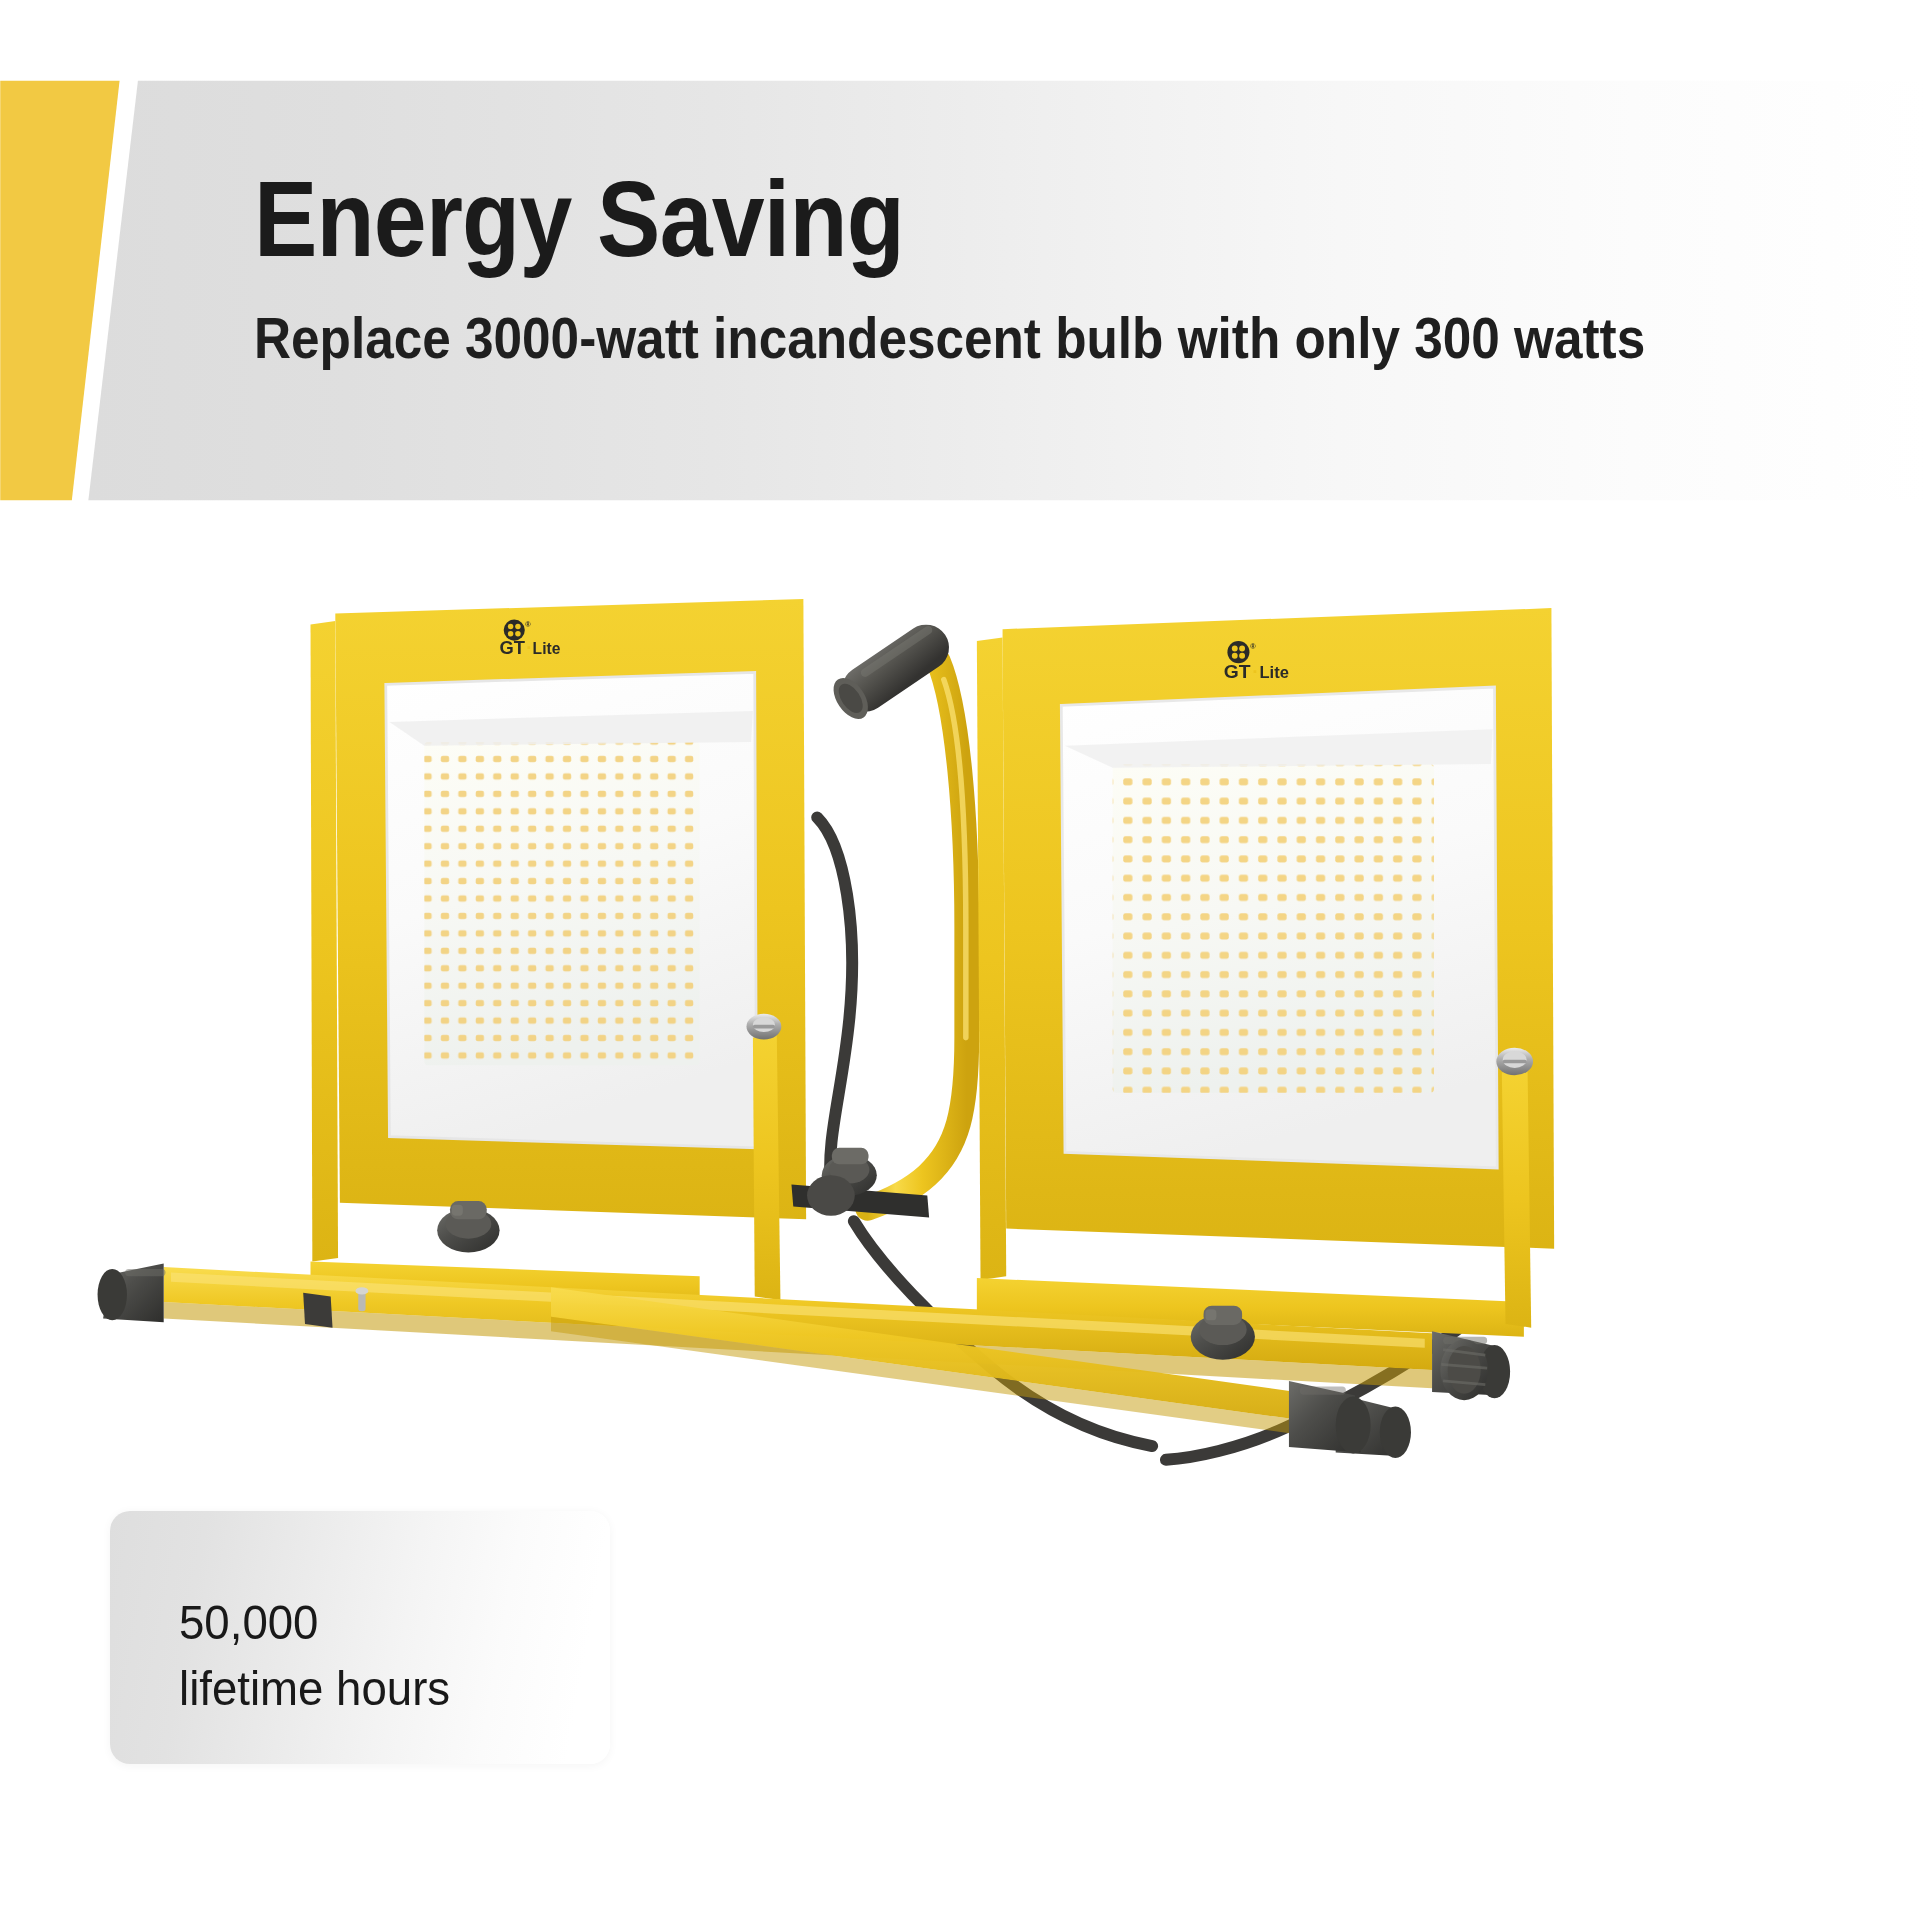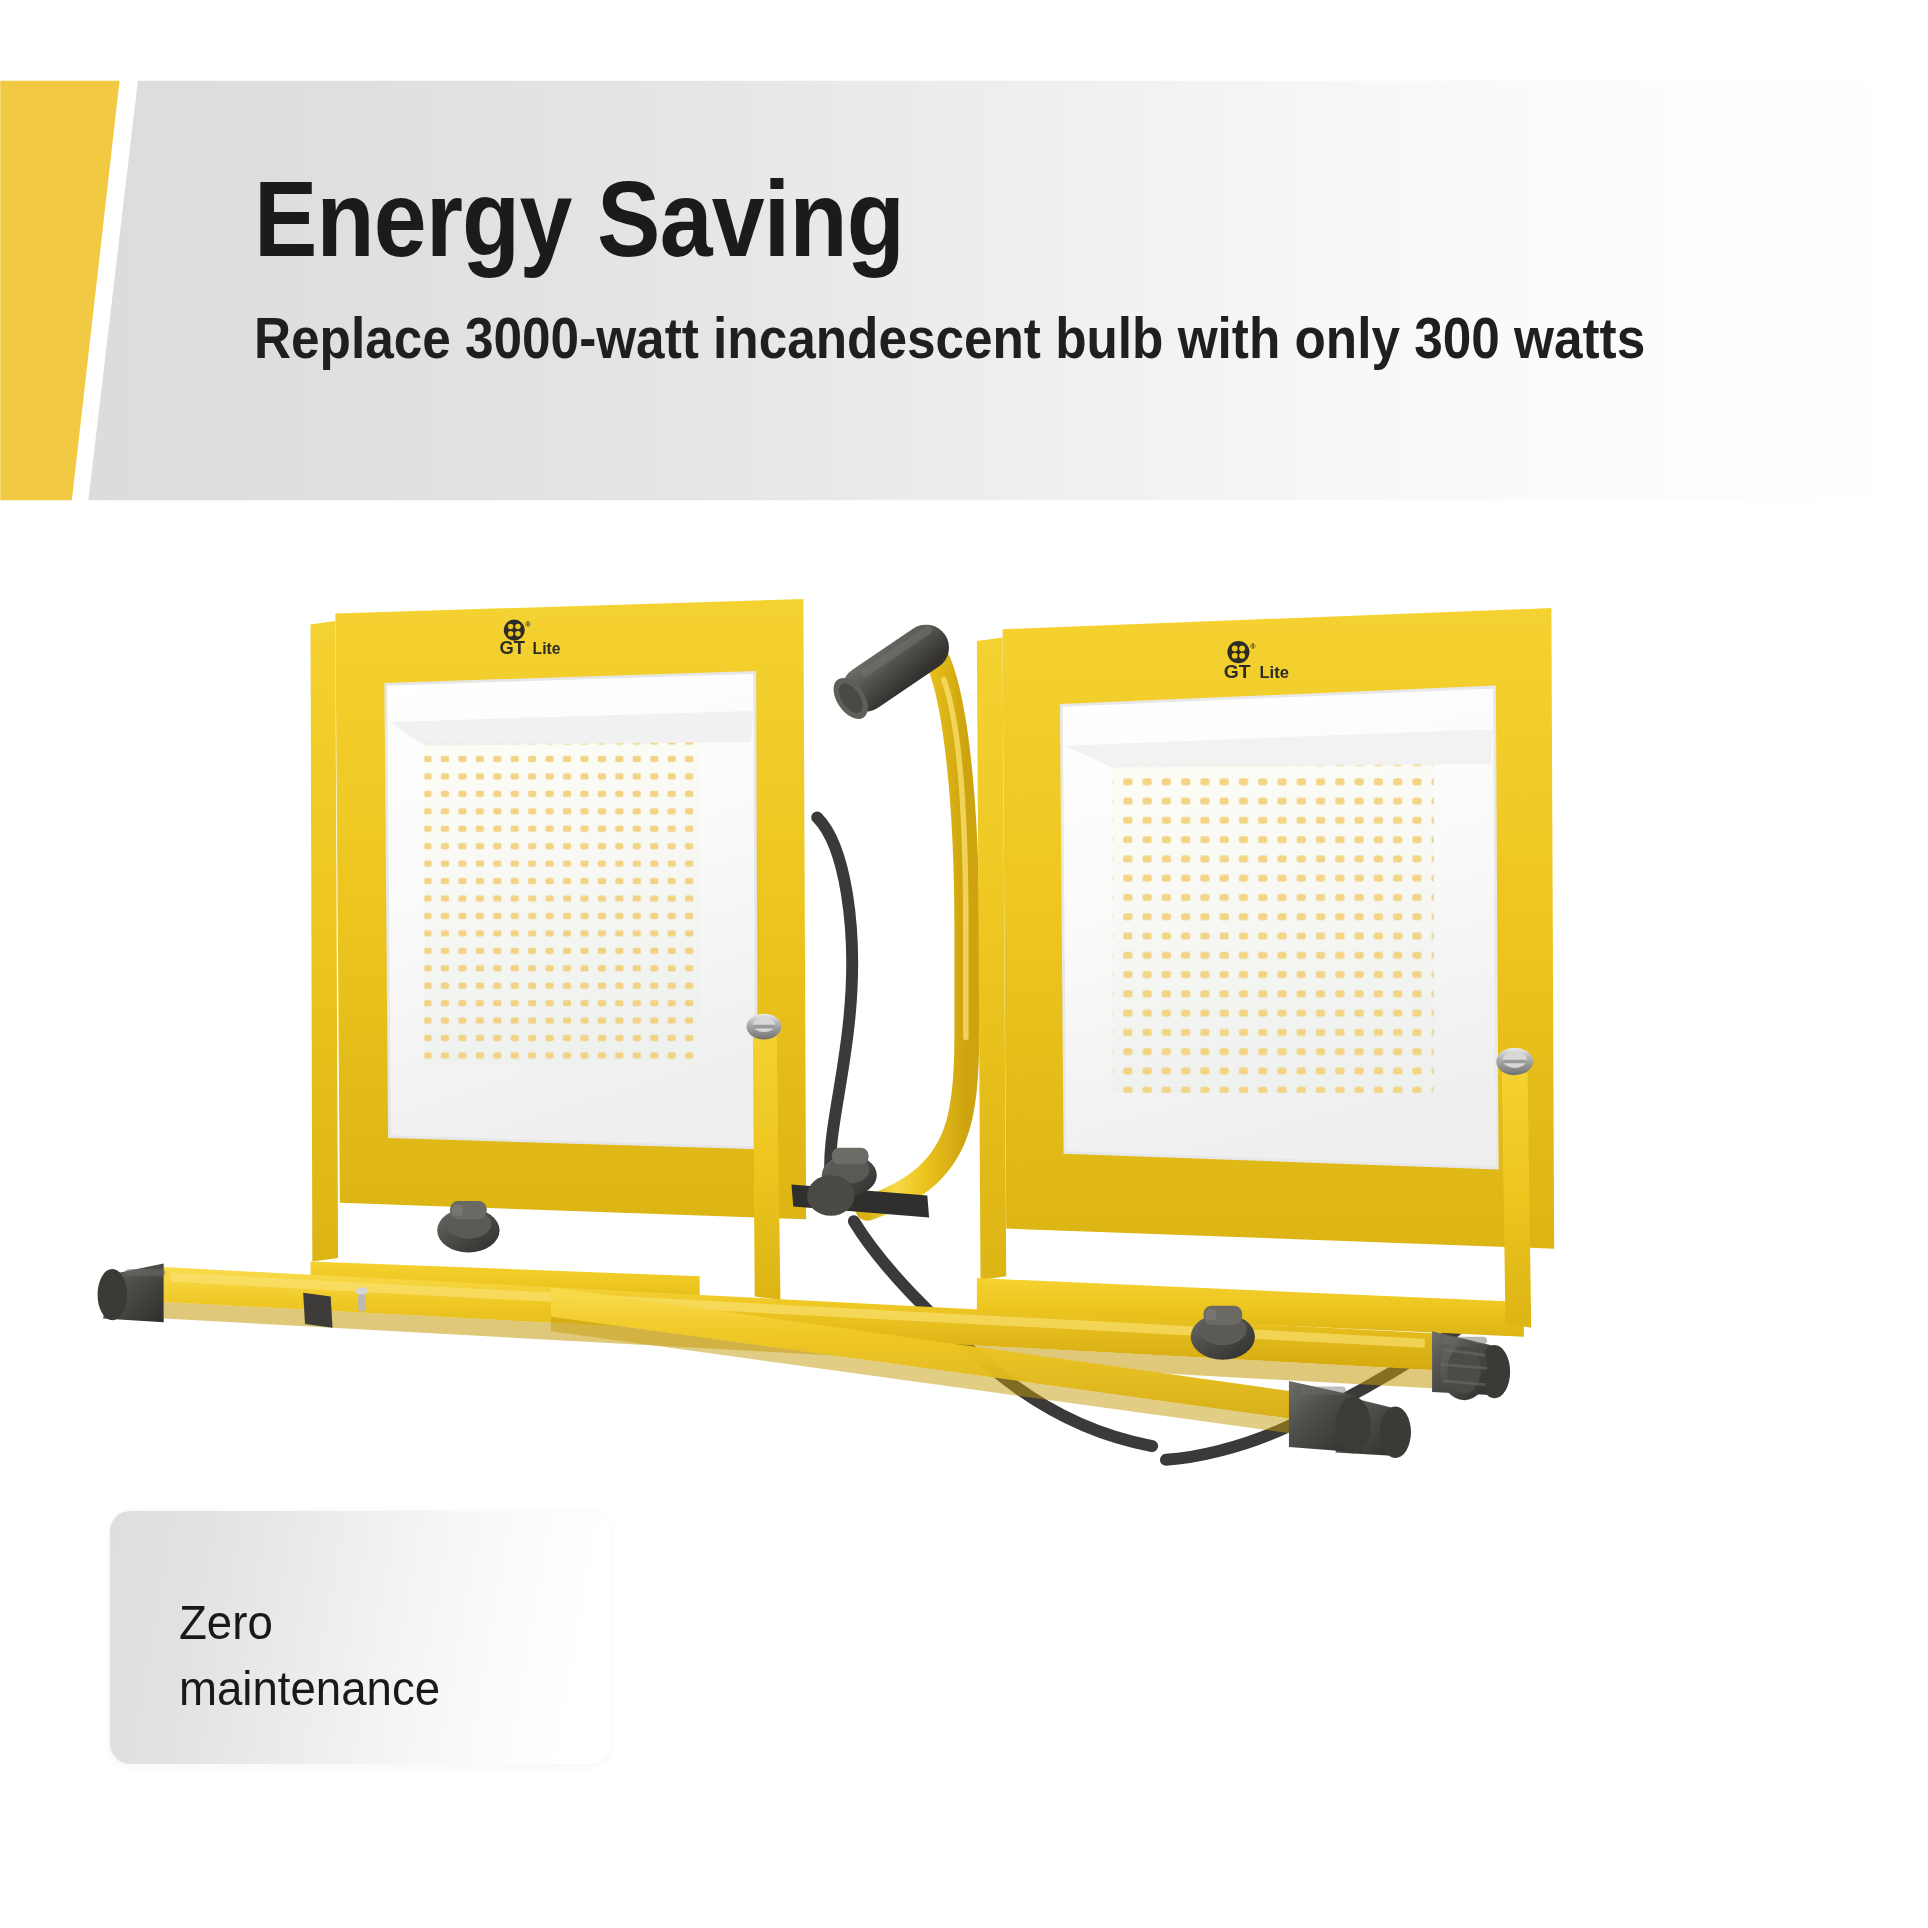--- a/index.html
+++ b/index.html
@@ -370,25 +370,25 @@
           <ellipse cx="1595" cy="902" rx="18" ry="26" fill="#4C4B47"></ellipse>
           <path d="M 1572 880 L 1618 886 M 1570 896 L 1620 900 M 1572 914 L 1618 918" stroke="#6D6C67" stroke-width="3" fill="none" opacity="0.6"></path>
         </g>
       </g>
 
     </svg>
   </div>
 
   <div id="feature-cards">
 
-
-
     <div class="feature-card">
       <div class="feature-card-body">
-        <span class="feature-line">Zero</span>
-        <span class="feature-line">maintenance</span>
+        <span class="feature-line">50,000</span>
+        <span class="feature-line">lifetime hours</span>
       </div>
     </div>
 
+
+
   </div>
 
 </div>
 
 
 </body></html>

